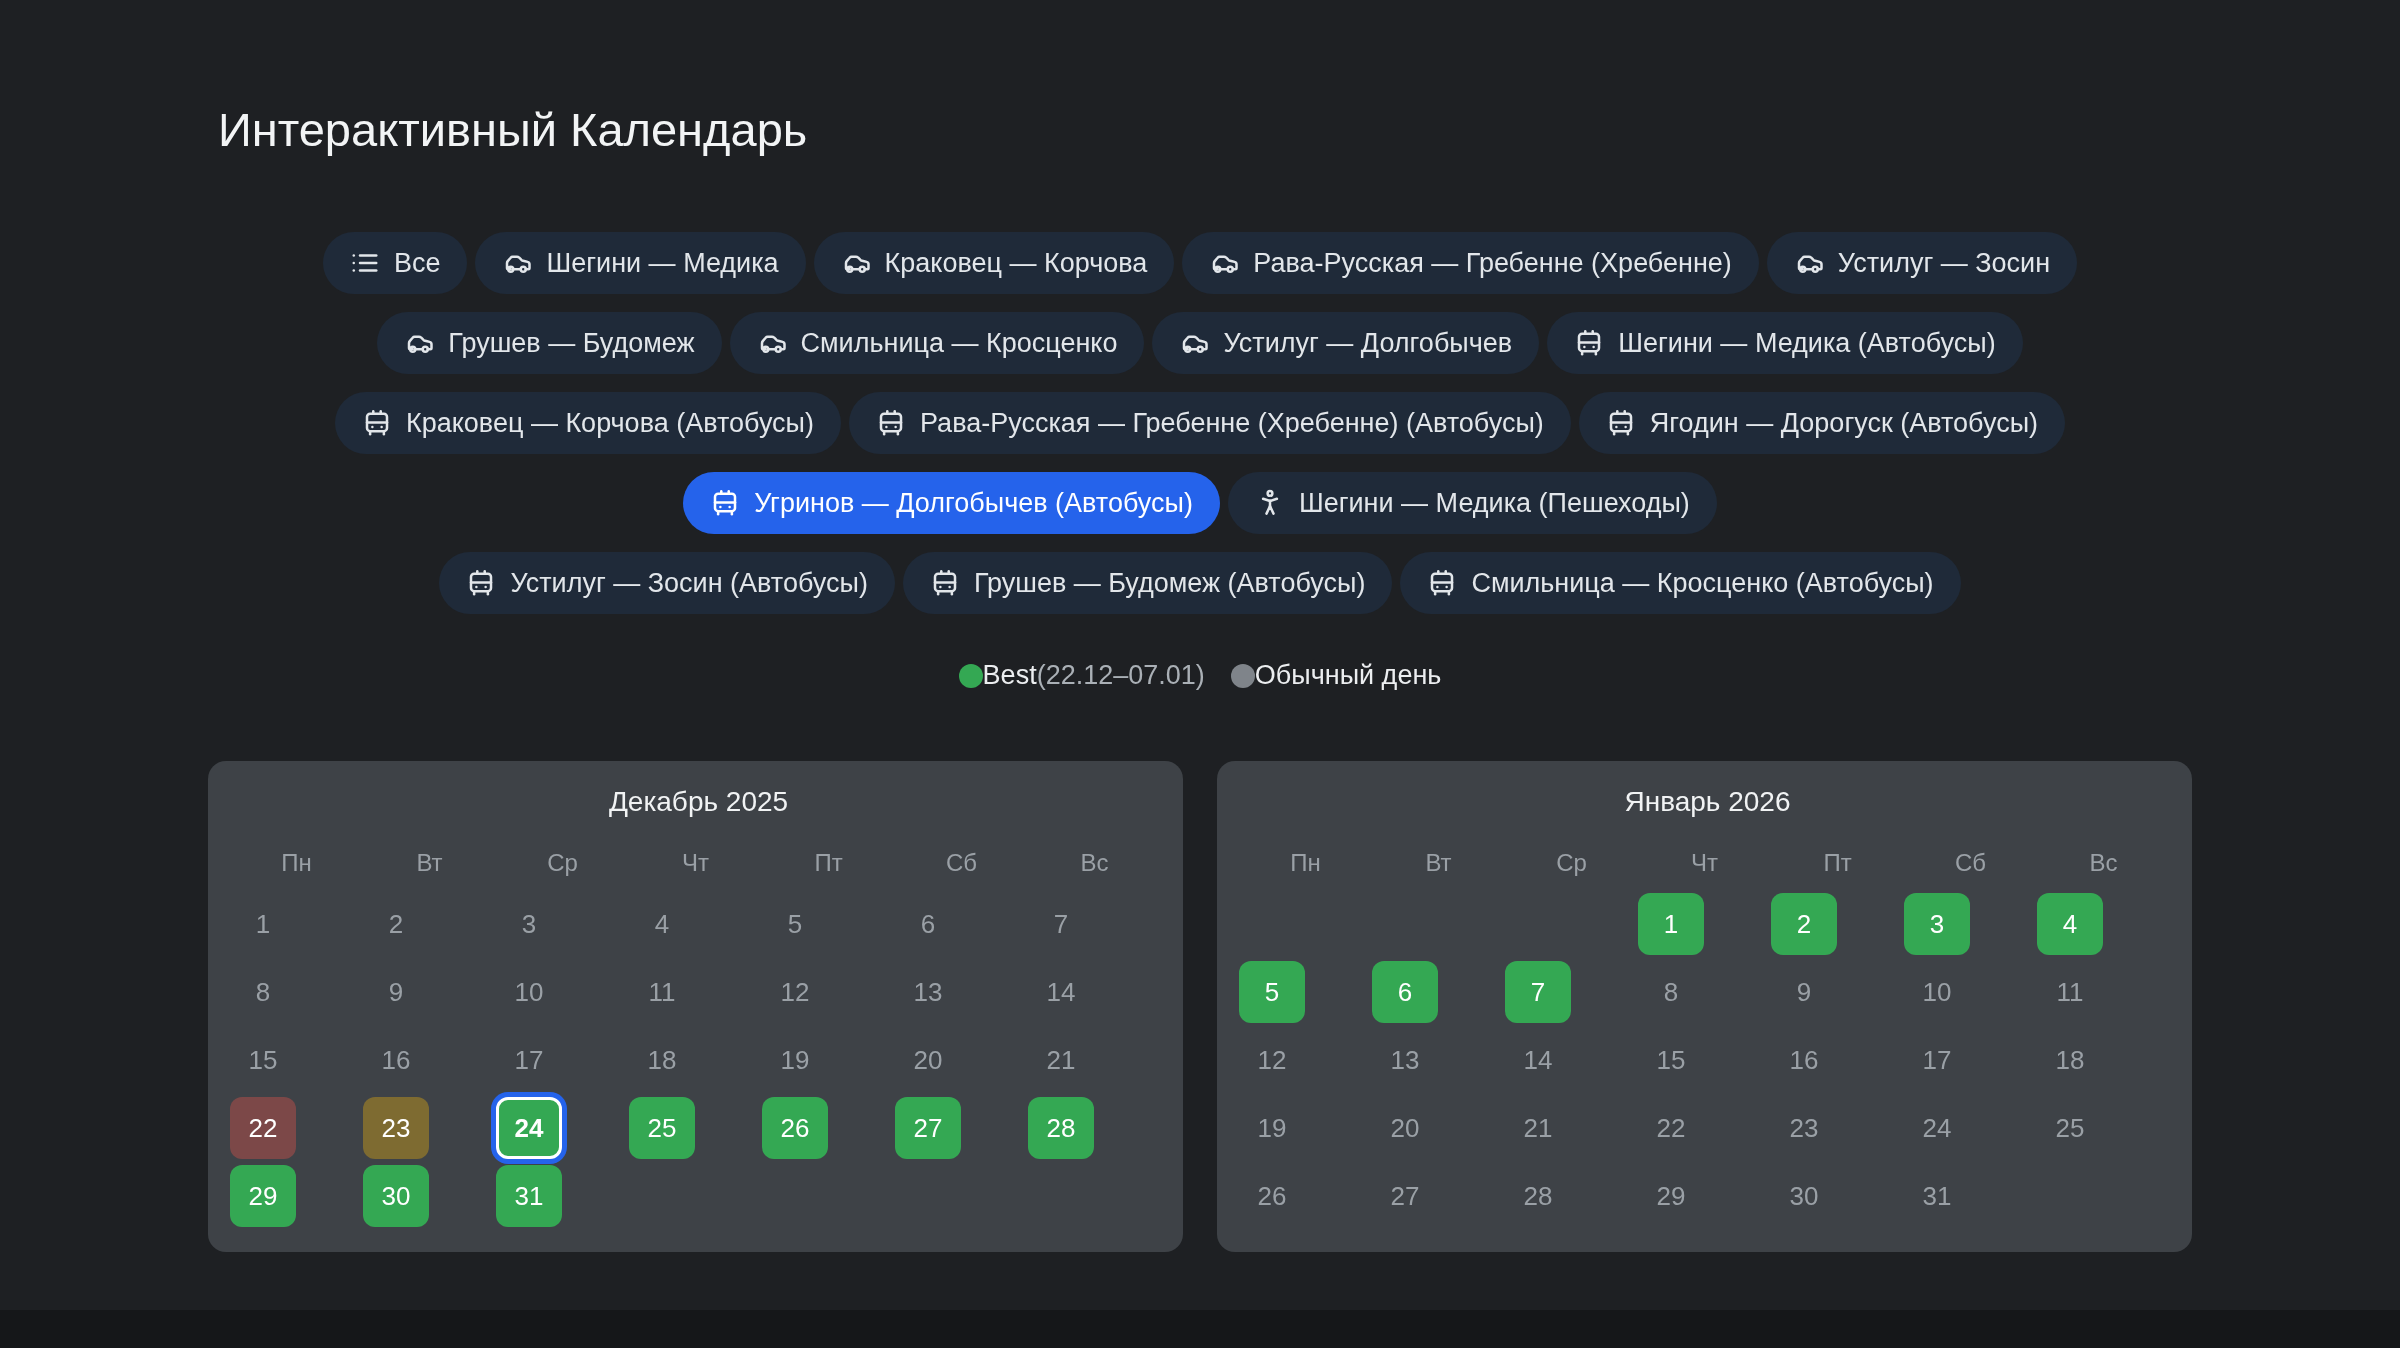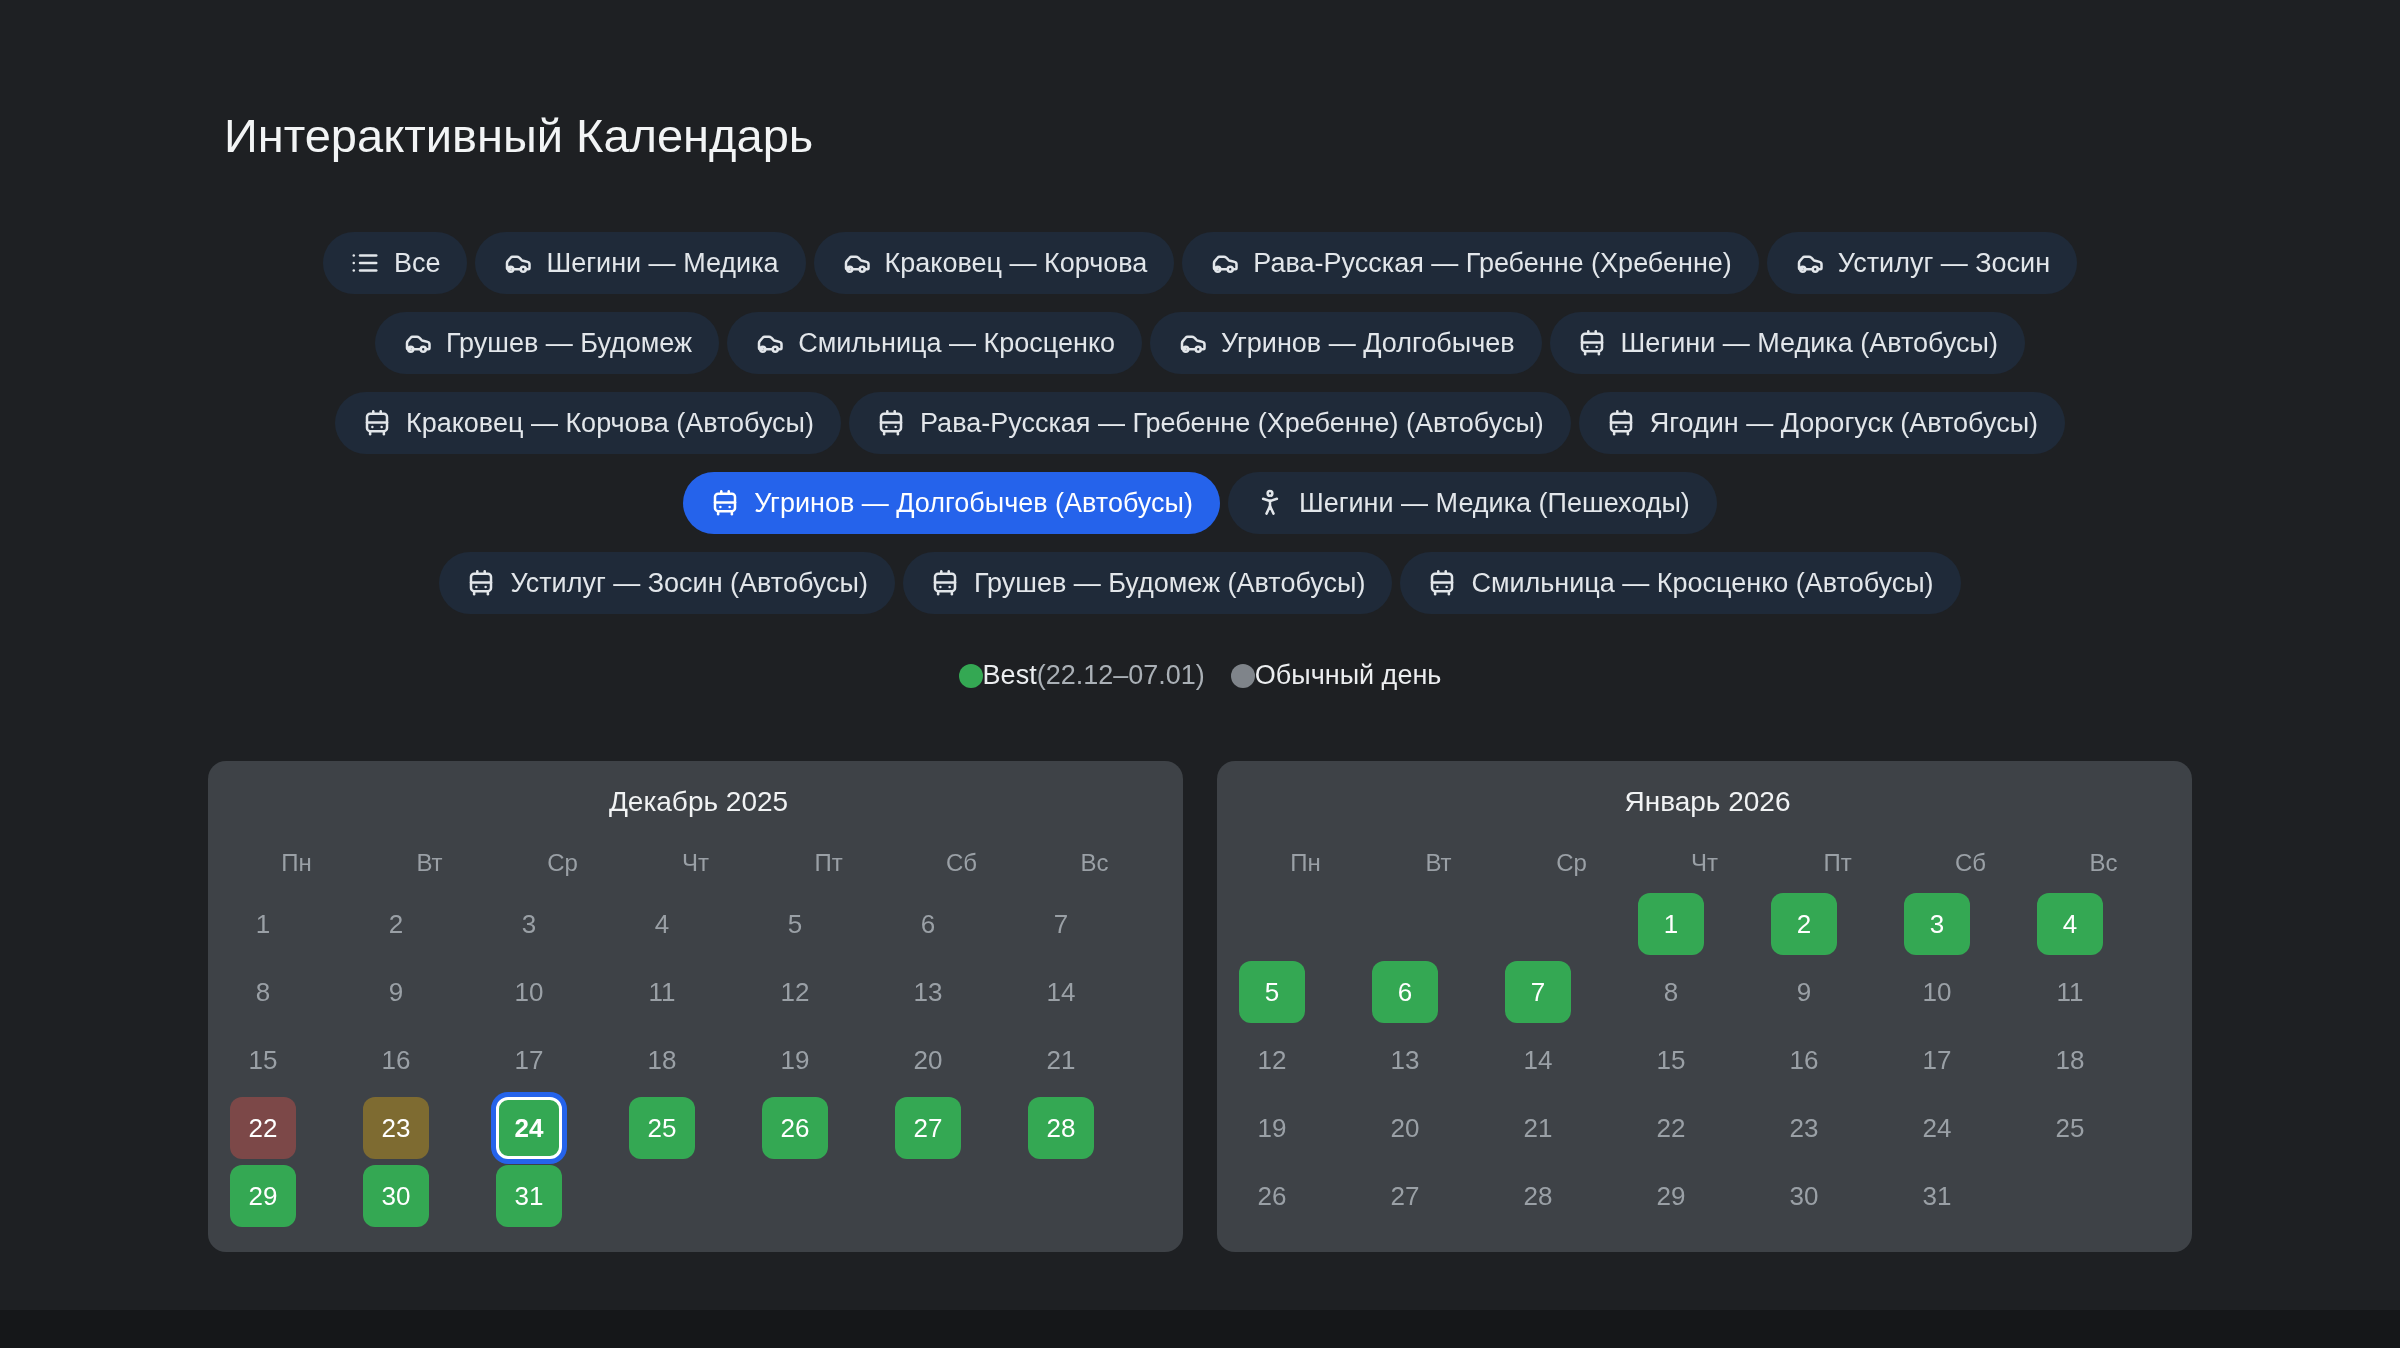--- a/index.html
+++ b/index.html
@@ -12,21 +12,21 @@
     height: 1348px;
     position: relative;
     background: #1e2023;
     font-family: "Liberation Sans", "DejaVu Sans", sans-serif;
     color: #e8eaed;
   }
   .title {
     position: absolute;
     left: 208px;
     top: 92px;
-    margin: 16px;
+    margin: 10px;
     font-size: 47px;
     font-weight: 500;
     color: #f2f4f5;
   }
   
   .filters {
     position: absolute;
     top: 232px;
     left: 0;
     width: 100%;
@@ -243,21 +243,21 @@
         </button>
         <button class="filter-btn">
           <span class="btn-icon">
             <svg viewBox="0 0 24 24" fill="none" stroke="currentColor" stroke-width="2" stroke-linecap="round" stroke-linejoin="round">
               <path d="M19 17h2c.6 0 1-.4 1-1v-3c0-.9-.7-1.7-1.5-1.9C18.7 10.6 16 10 16 10s-1.3-1.4-2.2-2.3c-.5-.4-1.1-.7-1.8-.7H8.5c-.6 0-1.2.3-1.6.8L4.6 10.5c-.4.5-.6 1.1-.6 1.7V16c0 .6.4 1 1 1h2"></path>
               <circle cx="7" cy="17" r="2"></circle>
               <path d="M9 17h6"></path>
               <circle cx="17" cy="17" r="2"></circle>
             </svg>
           </span>
-          <span class="btn-label">Угринов — Долгобычев</span>
+          <span class="btn-label">Устилуг — Долгобычев</span>
         </button>
         <button class="filter-btn">
           <span class="btn-icon">
             <svg viewBox="0 0 24 24" fill="none" stroke="currentColor" stroke-width="2" stroke-linecap="round" stroke-linejoin="round">
               <path d="M9 2.5v2"></path>
               <path d="M15 2.5v2"></path>
               <rect x="4" y="4.5" width="16" height="14" rx="2.5"></rect>
               <path d="M4 11.5h16"></path>
               <path d="M8.3 15.2h.01"></path>
               <path d="M15.7 15.2h.01"></path>

